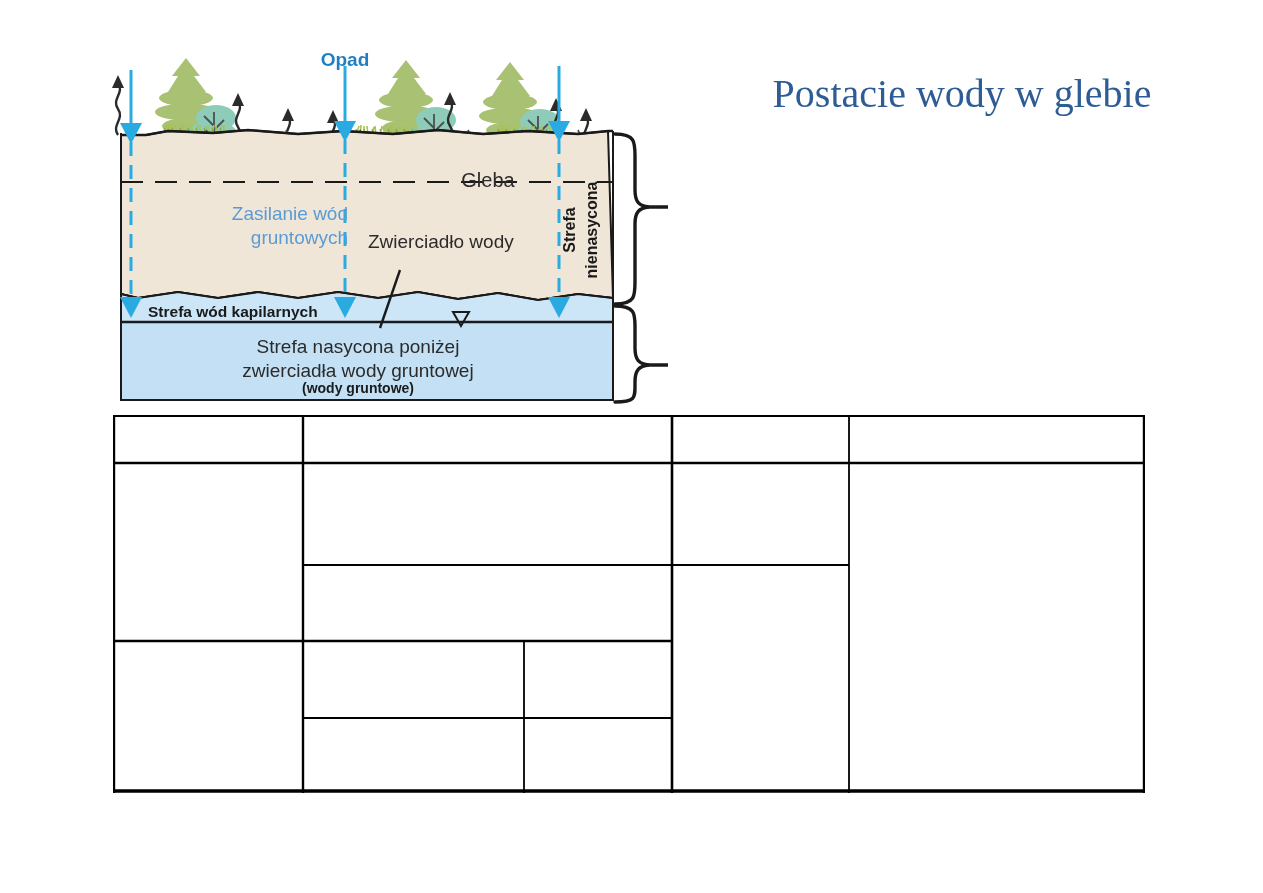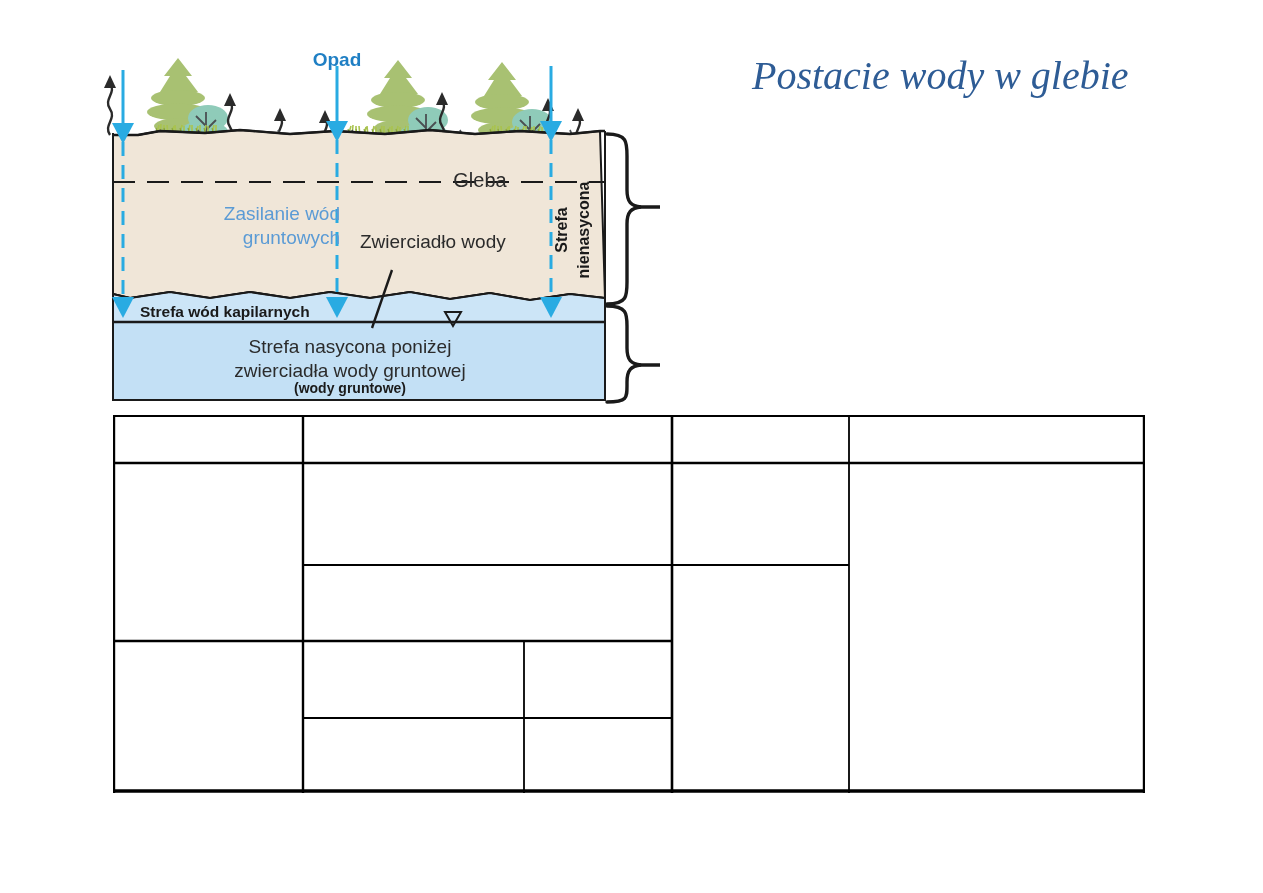--- a/index.html
+++ b/index.html
@@ -12,34 +12,34 @@
     height: 893px;
     position: relative;
     font-family: "Liberation Sans", sans-serif;
     overflow: hidden;
   }
 
   
   #page-title {
     position: absolute;
     left: 752px;
-    top: 54px;
+    top: 72px;
     width: 420px;
+    text-align: center;
     font-family: "Liberation Serif", serif;
     font-size: 40px;
     line-height: 1.12;
     color: #2E5C95;
     white-space: nowrap;
-    font-style: italic;
   }
 
   
   #diagram {
     position: absolute;
-    left: 100px;
+    left: 108px;
     top: 30px;
     width: 560px;
     height: 380px;
     text-decoration: underline;
   }
   #diagram svg { display: block; }
 
   
   #data-table {
     position: absolute;

